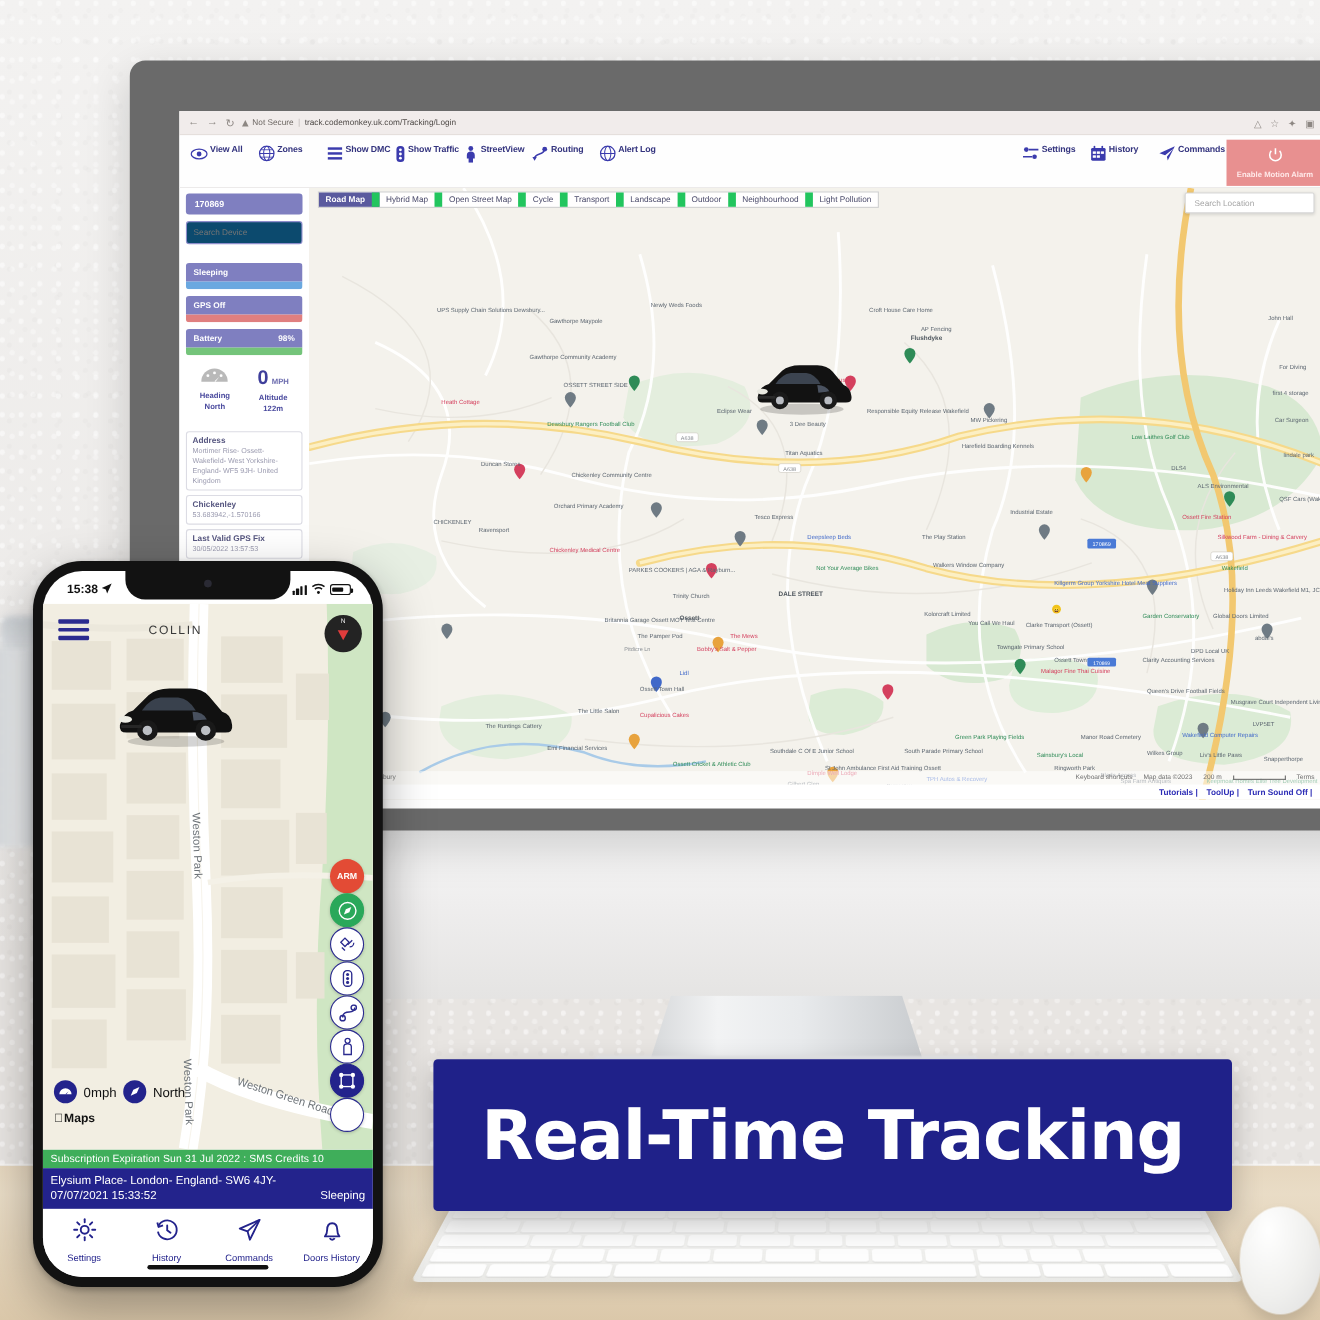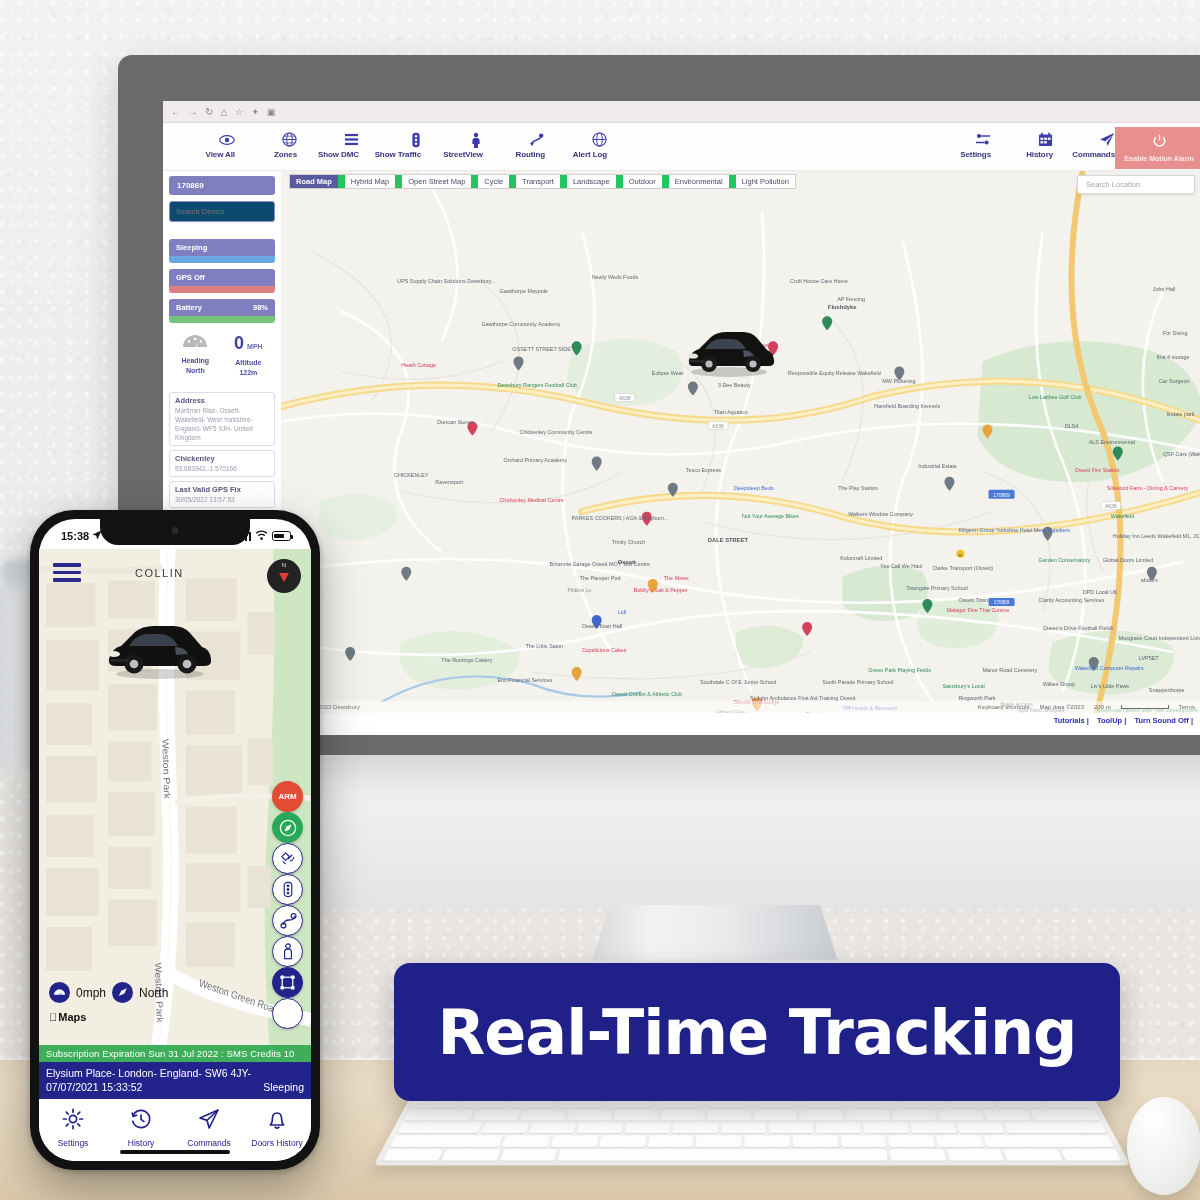--- a/index.html
+++ b/index.html
@@ -96,21 +96,21 @@
   .chrome-right { display:flex; align-items:center; gap:8px; color:#8d8783; font-size:9px; }
 
   
   .app-toolbar {
     height: 48px; background: #fefefe; display: flex; align-items: flex-start;
     padding: 4px 10px 0 10px; position: relative; border-bottom: 1px solid #eceaea;
   }
   .tool-group { display:flex; gap: 0; }
   .tool-item {
     width: 62px; text-align: center; color: #3b3bad;
-    display: flex; flex-direction: column; align-items: flex-end; gap: 2px;
+    display: flex; flex-direction: row; align-items: flex-start; gap: 2px;
     padding-top: 4px;
   }
   .tool-item .ti-ico { height: 17px; display:flex; align-items:center; justify-content:center; }
   .tool-item .ti-lbl { font-size: 8px; font-weight: bold; color: #35357f; letter-spacing: -.1px; }
   .tool-right { position: absolute; right: 0; top: 4px; display: flex; }
   .alarm-btn {
     background: #e89090; width: 88px; height: 42px;
     display: flex; flex-direction: column; align-items: center; justify-content: center;
     gap: 2px; color: #fff;
   }
@@ -192,21 +192,21 @@
 
   .app-footer {
     position: absolute; left: 0; right: 0; bottom: 0; height: 14px;
     background: #fff; display: flex; align-items: center; justify-content: flex-end;
     gap: 0; padding-right: 6px; font-size: 7.5px; color: #2b2bb5; font-weight: bold;
   }
   .app-footer span { padding: 0 4px; }
 
   
   #phone {
-    position: absolute; left: 30px; top: 510px; width: 290px; height: 660px;
+    position: absolute; left: 30px; top: 510px; width: 318px; height: 660px;
     background: #121212; border-radius: 44px; padding: 9px;
     box-shadow: 0 18px 45px rgba(0,0,0,.34), 0 2px 6px rgba(0,0,0,.25);
     z-index: 60;
   }
   #phone-screen {
     width: 100%; height: 100%; background: #fff; border-radius: 36px; overflow: hidden;
     position: relative; display: flex; flex-direction: column;
   }
   .notch {
     position: absolute; left: 50%; transform: translateX(-50%); top: 0;
@@ -289,21 +289,21 @@
   .tab-item { display: flex; flex-direction: column; align-items: center; gap: 3px; color: #23238c; width: 68px; }
   .tab-item .t-lbl { font-size: 8.5px; }
   .home-ind {
     position: absolute; left: 50%; transform: translateX(-50%); bottom: 7px;
     width: 110px; height: 4.5px; background: #111; border-radius: 3px; z-index: 45;
   }
 
   
   #banner {
     position: absolute; left: 394px; top: 963px; width: 726px; height: 138px;
-    background: #1f2189; border-radius: 16px; z-index: 70;
+    background: #1f2189; border-radius: 4px; z-index: 70;
     display: flex; align-items: center; justify-content: center;
     box-shadow: 0 10px 28px rgba(0,0,0,.24);
   }
   #banner .btxt {
     color: #fff; font-size: 62px; font-weight: bold; letter-spacing: -1px;
     font-family: "DejaVu Sans", sans-serif;
   }
 
   
   #keyboard {
@@ -346,20 +346,28 @@
 <div id="monitor-stand"></div>
 <div id="monitor-base"></div>
 
 <div id="monitor">
   <div id="screen">
 
     <div class="browser-bar">
       <span class="nav-ico">←</span>
       <span class="nav-ico">→</span>
       <span class="nav-ico">↻</span>
+      <span class="url-sec">
+        <span class="not-secure">
+          <span class="warn-tri"></span>
+          <span>Not Secure</span>
+        </span>
+        <span class="url-divider">|</span>
+        <span class="url-text">track.codemonkey.uk.com/Tracking/Login</span>
+      </span>
       <span class="chrome-right">
         <span>△</span>
         <span>☆</span>
         <span>✦</span>
         <span>▣</span>
       </span>
     </div>
 
     <div class="app-toolbar">
       <div class="tool-group">
@@ -569,21 +577,21 @@
       <div class="map-wrap">
 
         <div class="map-tabs">
           <div class="map-tab active">Road Map</div>
           <div class="map-tab">Hybrid Map</div>
           <div class="map-tab">Open Street Map</div>
           <div class="map-tab">Cycle</div>
           <div class="map-tab">Transport</div>
           <div class="map-tab">Landscape</div>
           <div class="map-tab">Outdoor</div>
-          <div class="map-tab">Environmental</div>
+          <div class="map-tab">Neighbourhood</div>
           <div class="map-tab">Light Pollution</div>
         </div>
 
         <div class="search-location">Search Location</div>
 
         <svg class="map-canvas" viewBox="0 0 920 556" preserveAspectRatio="none">
           <rect x="0" y="0" width="920" height="556" fill="#f4f2ec"></rect>
 
           <path d="M700 190 q80 -35 170 -10 q45 15 50 60 q-30 60 -110 70 q-90 5 -115 -45z" fill="#d8e9d2"></path>
           <path d="M560 405 q40 -20 80 -5 q15 25 -10 45 q-45 12 -70 -12z" fill="#d8e9d2"></path>

